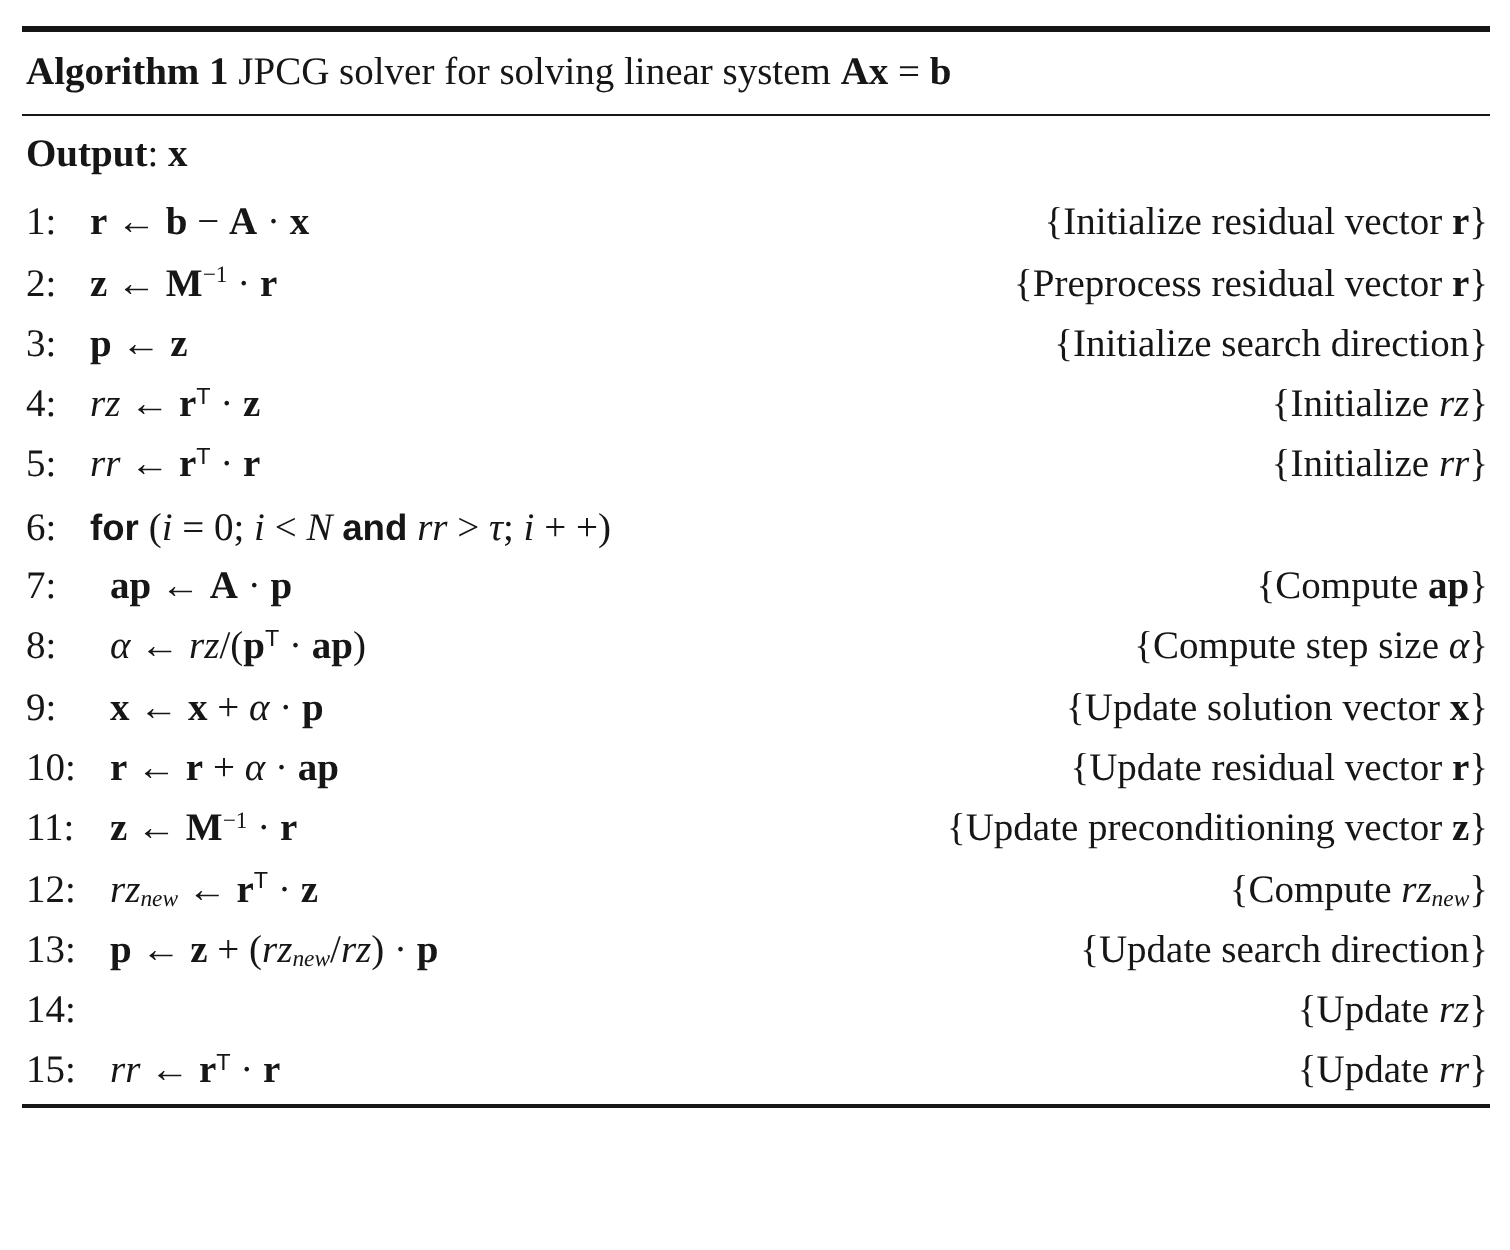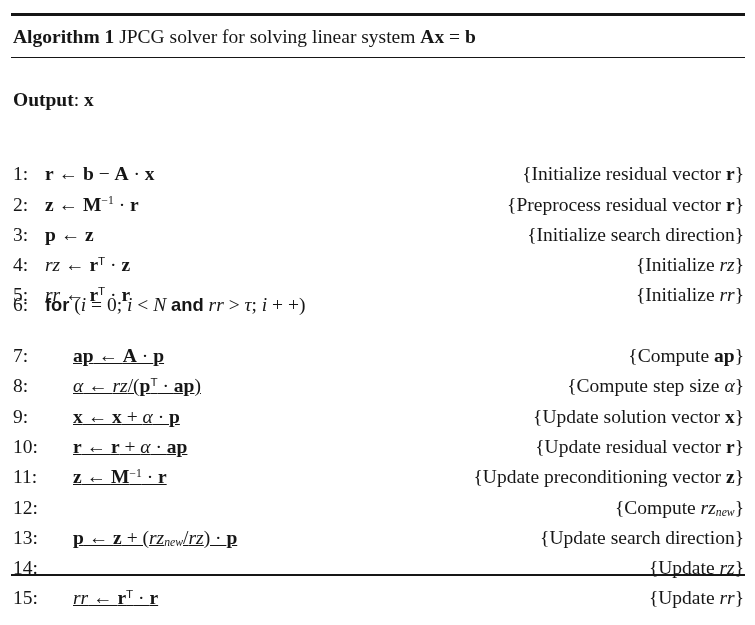--- a/index.html
+++ b/index.html
@@ -18,34 +18,34 @@
     font-size:19.5px;
     line-height:41px;
     padding-left:2px;
     white-space:nowrap;
   }
   .io {
     font-size:19.5px;
     line-height:28px;
     padding:6px 0 4px 2px;
   }
-  .io .output-row { display:block;margin-top:22px; }
+  .io .output-row { display:block; }
   .lines { padding-top:1px; }
   .line {
     display:flex;
     align-items:baseline;
     font-size:19.5px;
     height:30.3px;
     line-height:30.3px;
     padding-left:2px;
   }
   .num  { flex:0 0 32px; }
   .code { white-space:nowrap; }
-  .line.indent-1 .code { margin-left:28px;text-decoration:underline; }
-  .comment { margin-left:auto; text-align:left; white-space:nowrap; padding-right:1px;margin-top:40px; }
+  .line.indent-1 .code { margin-left:10px; }
+  .comment { margin-left:auto; text-align:left; white-space:nowrap; padding-right:1px; }
 
   
   b { font-weight:700; }
   i { font-style:italic; }
   .sup { font-size:60%; position:relative; top:-0.55em; line-height:0; }
   .sub { font-size:60%; position:relative; top:0.22em; line-height:0; }
   .sf  { font-family:"Liberation Sans","DejaVu Sans",sans-serif; }
   .kw  { font-family:"Liberation Sans","DejaVu Sans",sans-serif; font-weight:700; font-size:94%; }
 </style>
 </head>
@@ -125,20 +125,21 @@
   </div>
 
   <div class="line indent-1">
     <span class="num">11:</span>
     <span class="code"><b>z</b> ← <b>M</b><span class="sup">−1</span> · <b>r</b></span>
     <span class="comment">{Update preconditioning vector <b>z</b>}</span>
   </div>
 
   <div class="line indent-1">
     <span class="num">12:</span>
+    <span class="code"><i>rz</i><span class="sub"><i>new</i></span> ← <b>r</b><span class="sup sf">T</span> · <b>z</b></span>
     <span class="comment">{Compute <i>rz</i><span class="sub"><i>new</i></span>}</span>
   </div>
 
   <div class="line indent-1">
     <span class="num">13:</span>
     <span class="code"><b>p</b> ← <b>z</b> + (<i>rz</i><span class="sub"><i>new</i></span>/<i>rz</i>) · <b>p</b></span>
     <span class="comment">{Update search direction}</span>
   </div>
 
   <div class="line indent-1">

